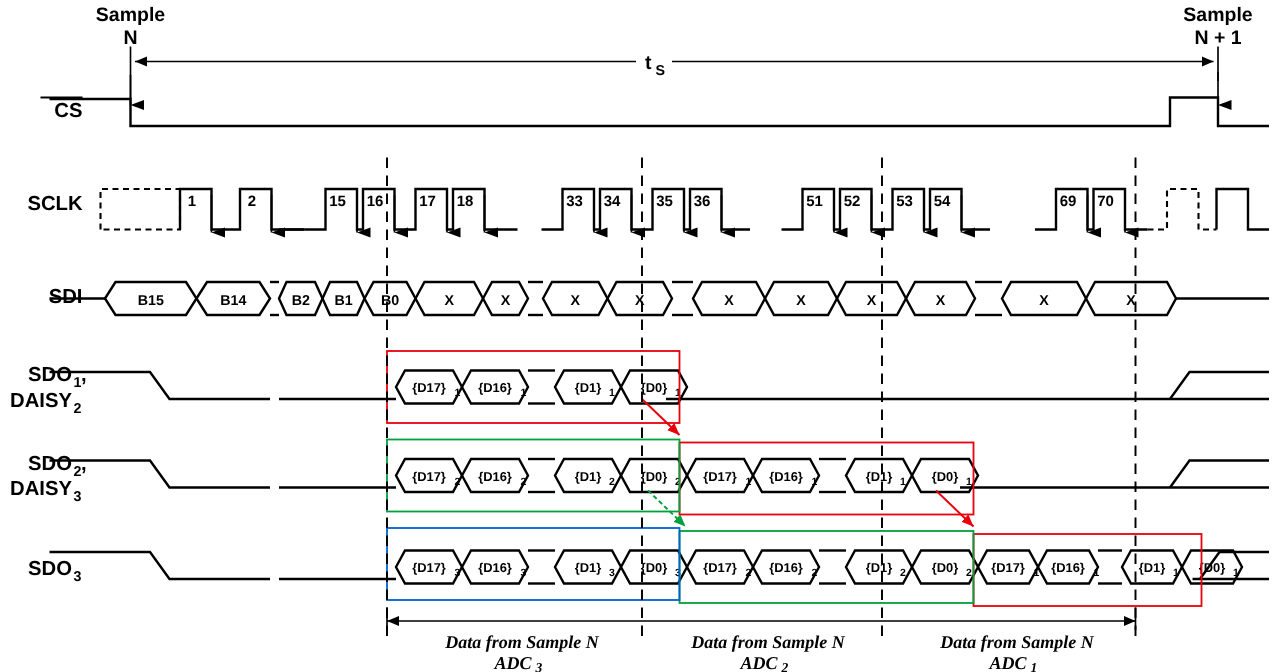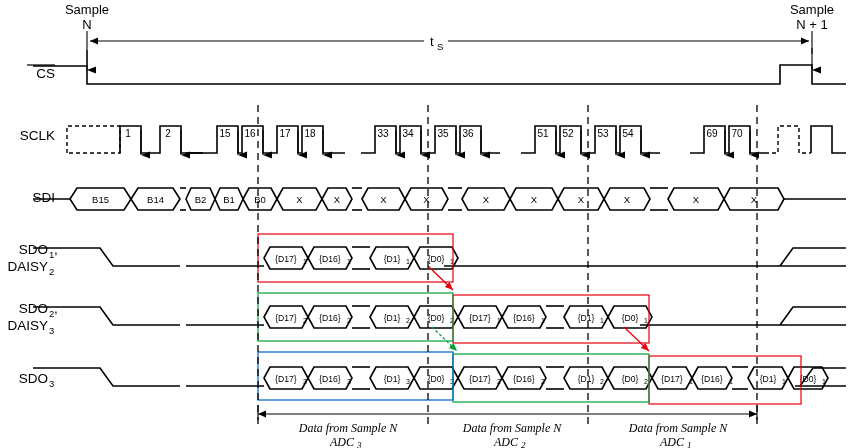--- a/index.html
+++ b/index.html
@@ -1,18 +1,18 @@
 <!DOCTYPE html>
 <html><head>
 <meta charset="utf-8">
 <style>
   html,body{margin:0;padding:0;background:#ffffff;}
   body{width:852px;height:448px;overflow:hidden;
        font-family:"Liberation Sans", sans-serif;}
-  #root{position:relative;width:796px;height:448px;}
+  #root{position:relative;width:796px;height:448px;font-weight:bold;}
   svg{display:block;}
   .lbl{font-family:"Liberation Sans", sans-serif;font-size:13px;fill:#000;}
   .lbl-sig{font-size:13.5px;}
   .sub{font-size:9.5px;}
   .busTxt{font-family:"Liberation Sans", sans-serif;font-size:9.5px;fill:#000;}
   .busTxtSm{font-family:"Liberation Sans", sans-serif;font-size:8.6px;fill:#000;}
   .clkNum{font-family:"Liberation Sans", sans-serif;font-size:10px;fill:#000;}
   .cap{font-family:"Liberation Serif", serif;font-size:12px;font-style:italic;fill:#000;}
   .wave{fill:none;stroke:#000;stroke-width:1.6;}
   .dashv{stroke:#000;stroke-width:1.3;stroke-dasharray:7,5;fill:none;}

